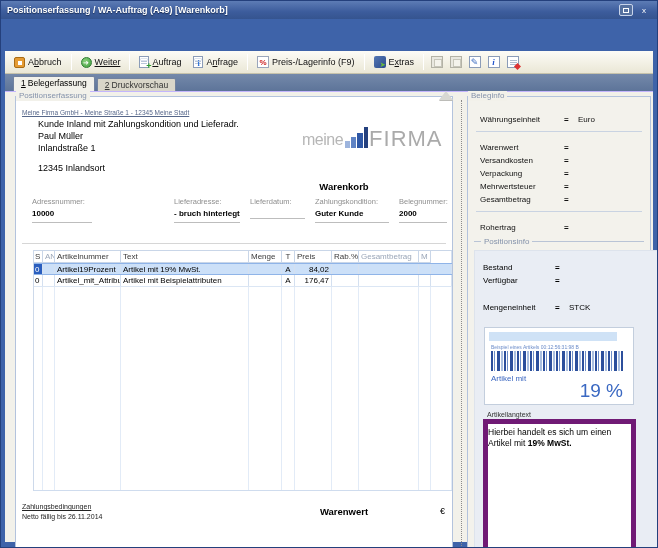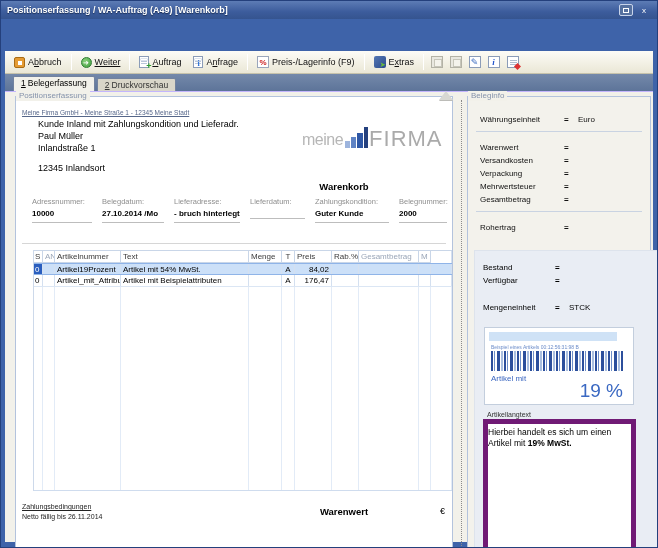--- a/index.html
+++ b/index.html
@@ -262,24 +262,20 @@
           </span>
           <span class="w2">FIRMA</span>
         </div>
 
         <div class="doctitle">Warenkorb</div>
 
         <div class="field f0">
           <div class="flabel">Adressnummer:</div>
           <div class="fvalue">10000</div>
         </div>
-        <div class="field f1">
-          <div class="flabel">Belegdatum:</div>
-          <div class="fvalue">27.10.2014 /Mo</div>
-        </div>
         <div class="field f2">
           <div class="flabel">Lieferadresse:</div>
           <div class="fvalue">- bruch hinterlegt</div>
         </div>
         <div class="field f3">
           <div class="flabel">Lieferdatum:</div>
           <div class="fvalue"></div>
         </div>
         <div class="field f4">
           <div class="flabel">Zahlungskondition:</div>
@@ -303,21 +299,21 @@
             <span class="td c6" style="text-align:left">Preis</span>
             <span class="td c7">Rab.%</span>
             <span class="td c8 gray">Gesamtbetrag</span>
             <span class="td c9 gray">M</span>
             <span class="cf"></span>
           </div>
           <div class="dtr r sel">
             <span class="td c0">0</span>
             <span class="td c1"></span>
             <span class="td c2">Artikel19Prozent</span>
-            <span class="td c3">Artikel mit 54% MwSt.</span>
+            <span class="td c3">Artikel mit 19% MwSt.</span>
             <span class="td c4"></span>
             <span class="td c5">A</span>
             <span class="td c6">84,02</span>
             <span class="td c7"></span>
             <span class="td c8"></span>
             <span class="td c9"></span>
             <span class="cf"></span>
           </div>
           <div class="dtr r">
             <span class="td c0">0</span>
@@ -375,20 +371,25 @@
           <span>Mehrwertsteuer</span><span class="eq">=</span><span class="bval"></span>
         </div>
         <div class="birow bi5">
           <span>Gesamtbetrag</span><span class="eq">=</span><span class="bval"></span>
         </div>
         <div class="bisep s2"></div>
         <div class="birow bi6">
           <span>Rohertrag</span><span class="eq">=</span><span class="bval"></span>
         </div>
 
+        <div class="subsec">
+          <span class="ln s"></span>
+          <span class="slabel">Positionsinfo</span>
+          <span class="ln f"></span>
+        </div>
 
         <div class="pos-panel">
           <div class="pirow pi0">
             <span>Bestand</span><span class="eq">=</span><span class="bval"></span>
           </div>
           <div class="pirow pi1">
             <span>Verfügbar</span><span class="eq">=</span><span class="bval"></span>
           </div>
           <div class="pirow pi2">
             <span>Mengeneinheit</span><span class="eq">=</span><span class="bval">STCK</span>

